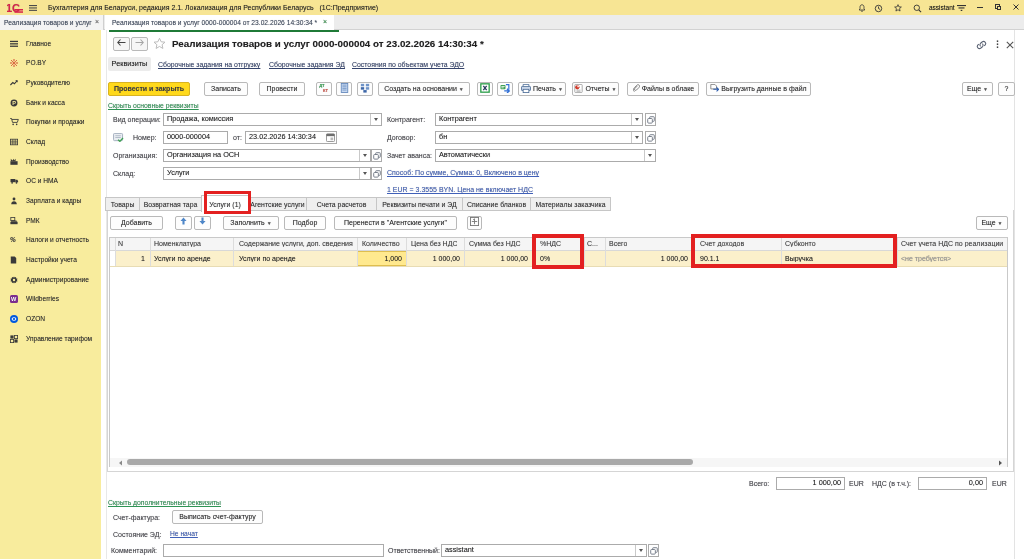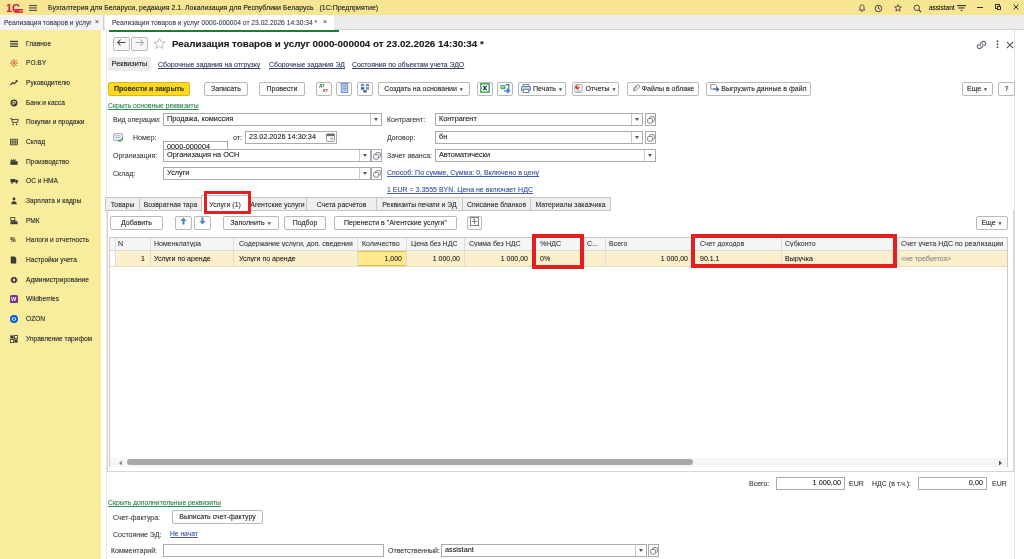--- a/index.html
+++ b/index.html
@@ -312,21 +312,21 @@
       </g>
     </svg>
   </div>
 
 <svg class="abs" style="left:113px;top:133px" width="11" height="9" viewBox="0 0 12 10">
     <rect x="0.5" y="0.5" width="10" height="8" rx="1" fill="#E9EDF2" stroke="#9FAABB"></rect>
     <path d="M2.5 3 L8.5 3 M2.5 5 L8.5 5" stroke="#9FAABB" stroke-width="0.8"></path>
     <path d="M5.5 7.5 L7.5 9.3 L11 5.5" fill="none" stroke="#3FA054" stroke-width="1.5"></path>
   </svg>
 <div class="lbl" style="left:133px;top:134px;">Номер:</div>
-<div class="inp" style="left:163px;top:141px;width:65px;">0000-000004</div>
+<div class="inp" style="left:163px;top:131px;width:65px;">0000-000004</div>
 <div class="lbl" style="left:233px;top:134px;">от:</div>
 <div class="inp" style="left:245px;top:131px;width:92px;">23.02.2026 14:30:34<svg class="abs" style="right:1px;top:1px" width="9" height="9" viewBox="0 0 10 10">
       <rect x="0.5" y="1" width="9" height="8.5" rx="1" fill="#fff" stroke="#8A8A8A"></rect>
       <rect x="0.5" y="1" width="9" height="2.5" fill="#6E6E6E"></rect>
       <rect x="5" y="5" width="3" height="3" fill="#B9B9B9"></rect>
     </svg></div>
 <div class="lbl" style="left:387px;top:134px;">Договор:</div>
 <div class="inp" style="left:435px;top:131px;width:208px;">бн<span class="dd"></span></div>
 <div class="lnkbtn" style="left:645px;top:131px;">
     <svg width="8" height="8" viewBox="0 0 9 9">

